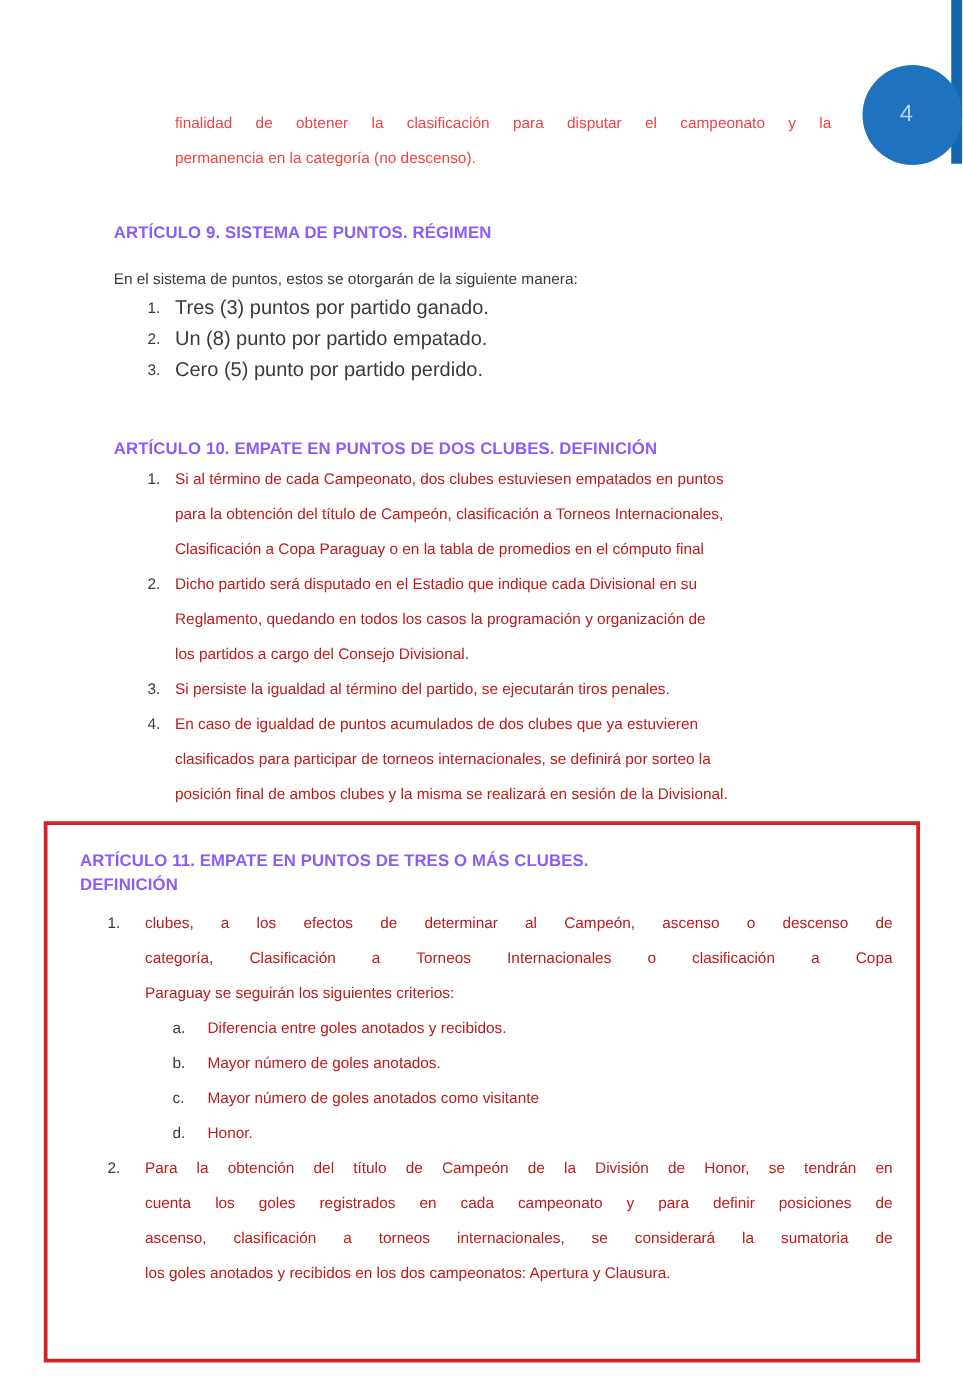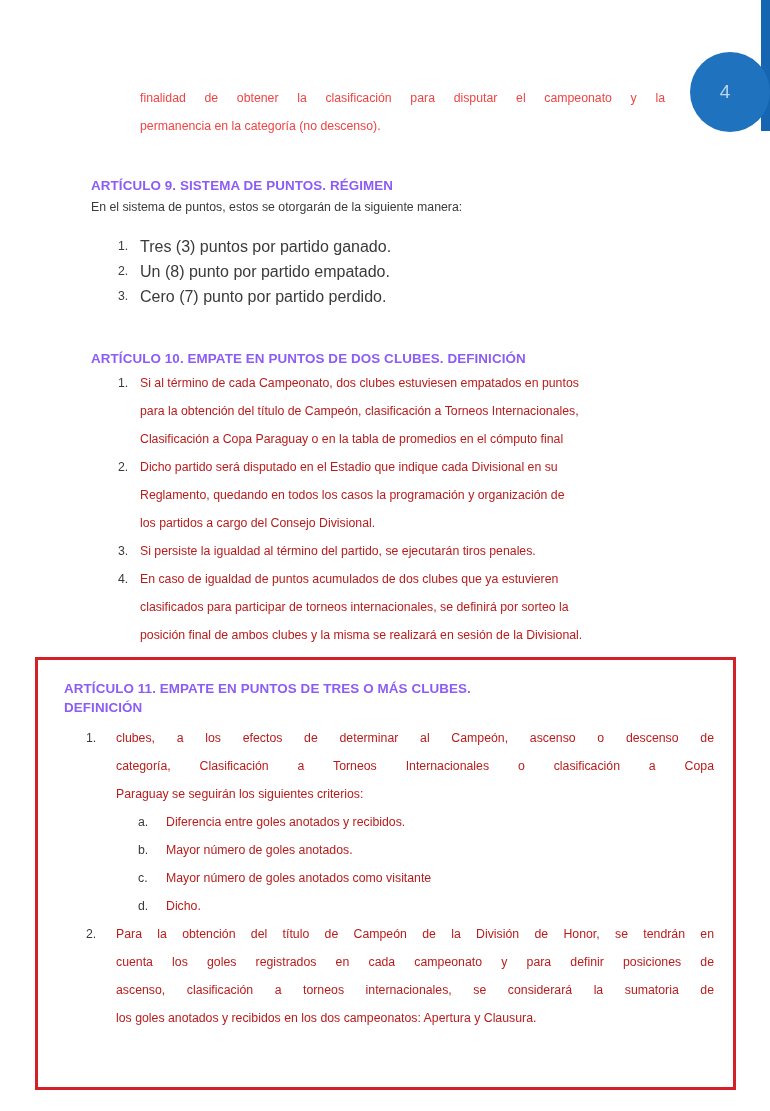--- a/index.html
+++ b/index.html
@@ -79,21 +79,21 @@
   }
 
   
   .art9 {
     position: absolute;
     left: 91px;
     top: 176px;
     width: 600px;
   }
   .art9 .art9-sub {
-    margin-top: 3px;
+    margin-top: 19px;
   }
   .art9-list {
     position: absolute;
     left: 118px;
     top: 234px;
     width: 540px;
   }
   .num-row {
     display: flex;
     line-height: 25px;
@@ -220,21 +220,21 @@
     <div class="num-row">
       <span class="marker">1.</span>
       <span class="txt">Tres (3) puntos por partido ganado.</span>
     </div>
     <div class="num-row">
       <span class="marker">2.</span>
       <span class="txt">Un (8) punto por partido empatado.</span>
     </div>
     <div class="num-row">
       <span class="marker">3.</span>
-      <span class="txt">Cero (7) punto por partido perdido.</span>
+      <span class="txt">Cero (5) punto por partido perdido.</span>
     </div>
   </div>
 
   <div class="art10">
     <div class="heading">ARTÍCULO 10. EMPATE EN PUNTOS DE DOS CLUBES. DEFINICIÓN</div>
   </div>
 
   <div class="art10-list">
 
     <div class="li">
@@ -299,21 +299,21 @@
       <div class="li">
         <span class="marker">b.</span>
         <span class="content">Mayor número de goles anotados.</span>
       </div>
       <div class="li">
         <span class="marker">c.</span>
         <span class="content">Mayor número de goles anotados como visitante</span>
       </div>
       <div class="li">
         <span class="marker">d.</span>
-        <span class="content">Dicho.</span>
+        <span class="content">Honor.</span>
       </div>
     </div>
 
     <div class="li">
       <span class="marker">2.</span>
       <span class="content">
         <span class="jline">Para la obtención del título de Campeón de la División de Honor, se tendrán en</span>
         <span class="jline">cuenta los goles registrados en cada campeonato y para definir posiciones de</span>
         <span class="jline">ascenso, clasificación a torneos internacionales, se considerará la sumatoria de</span>
         <span class="ln">los goles anotados y recibidos en los dos campeonatos: Apertura y Clausura.</span>

